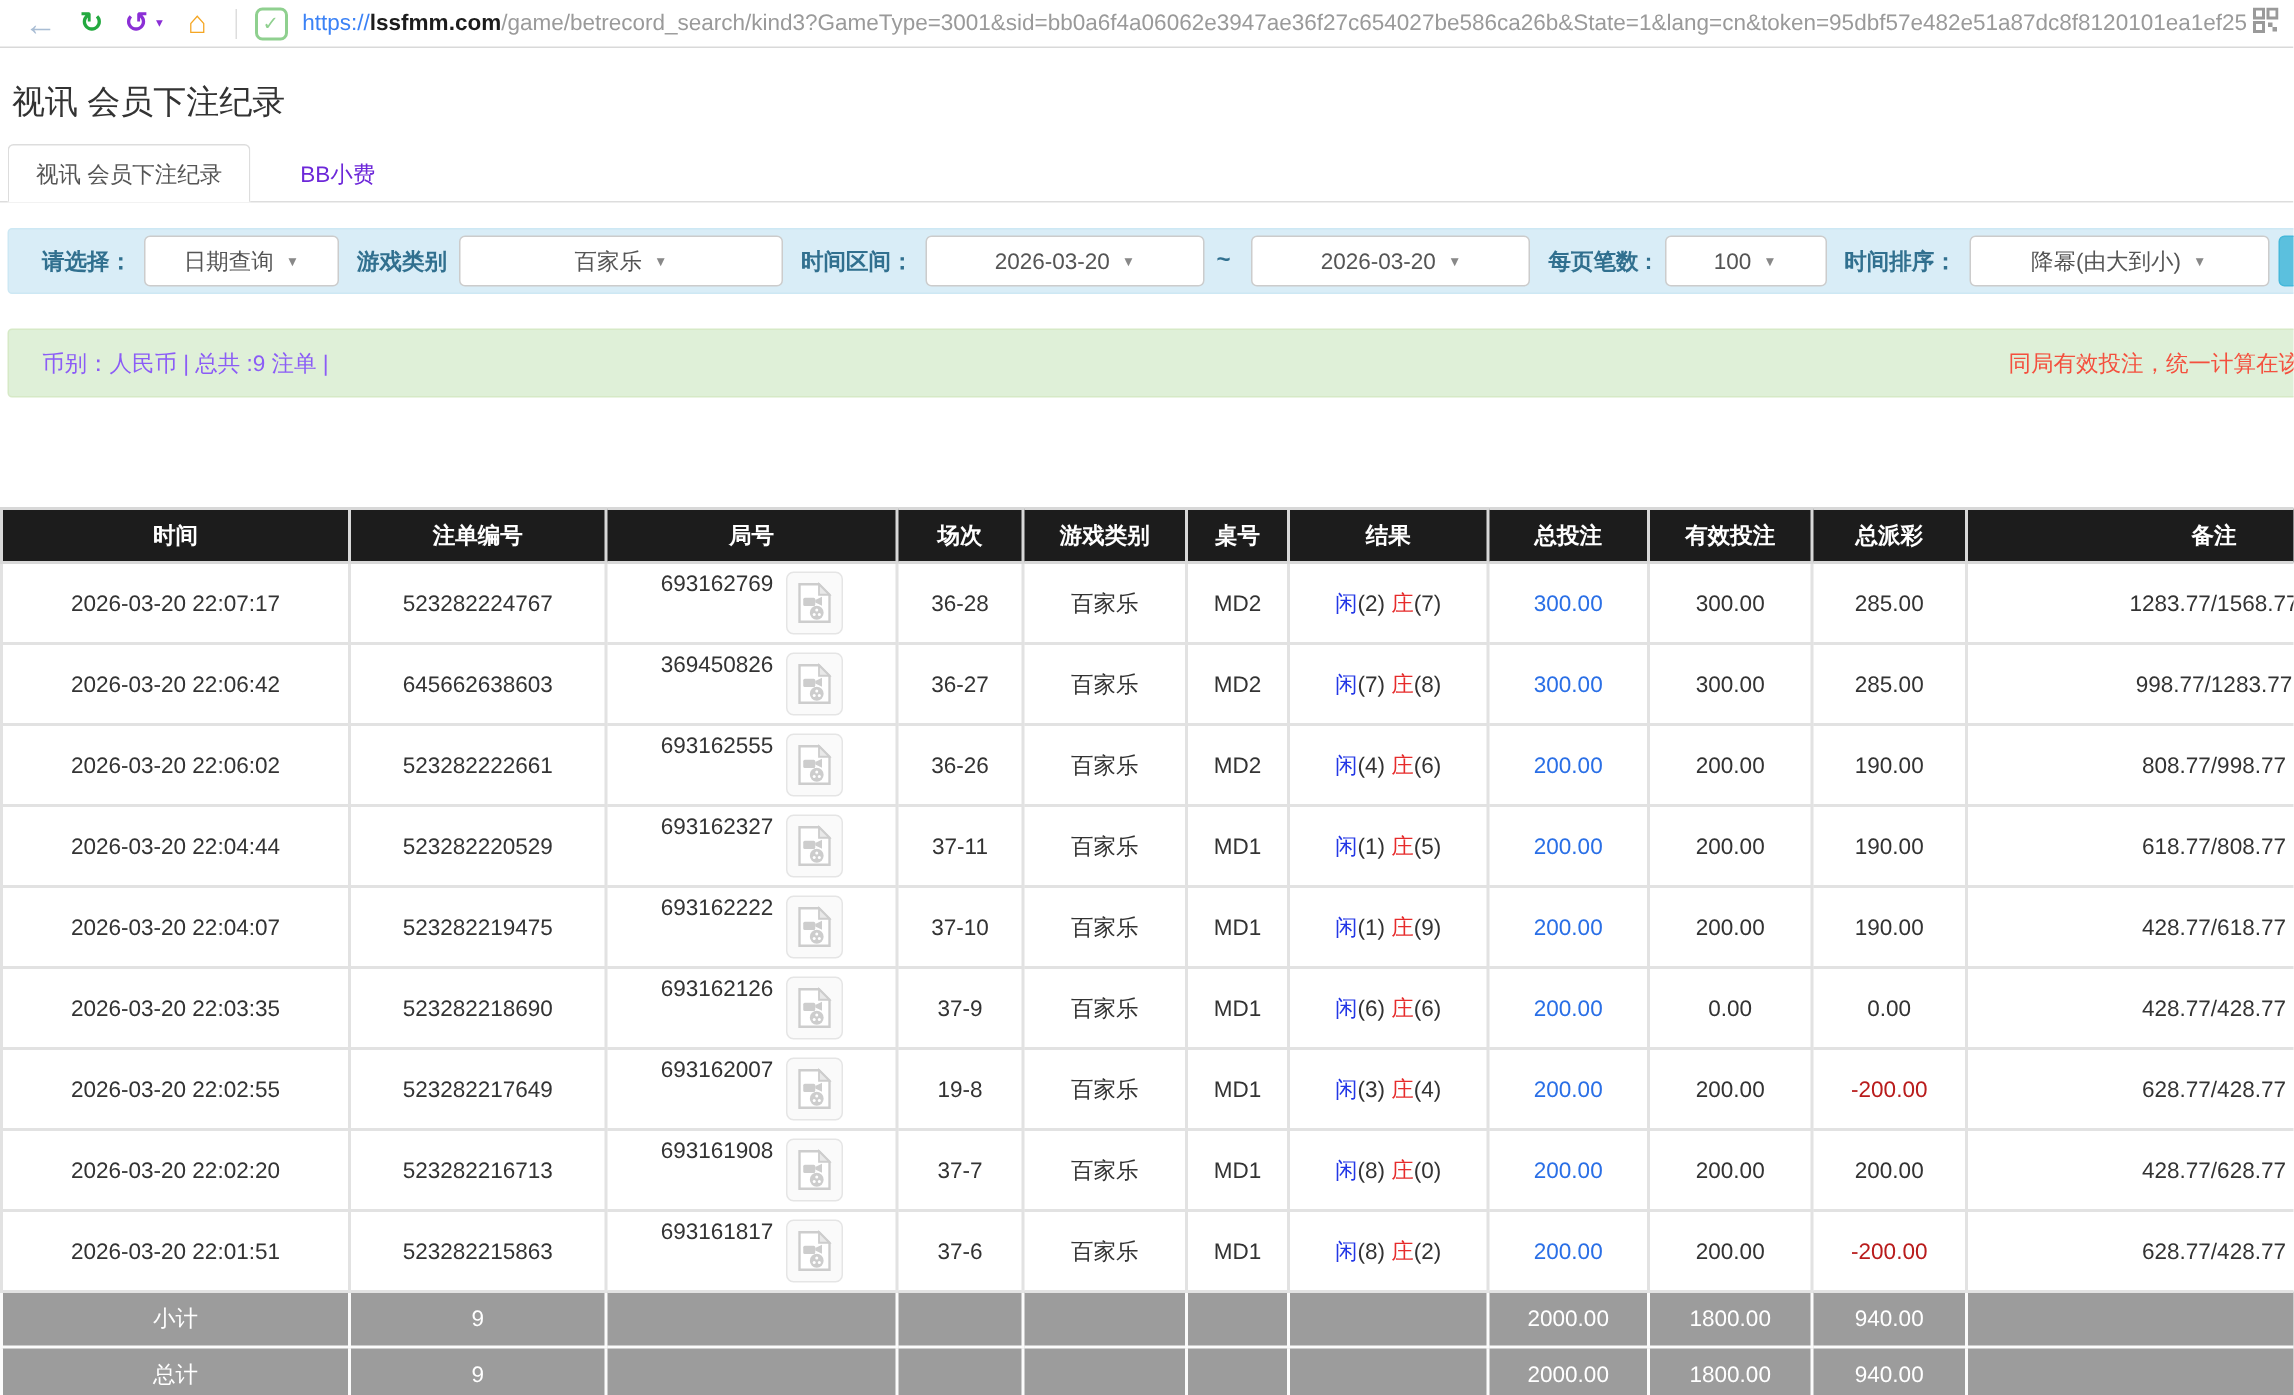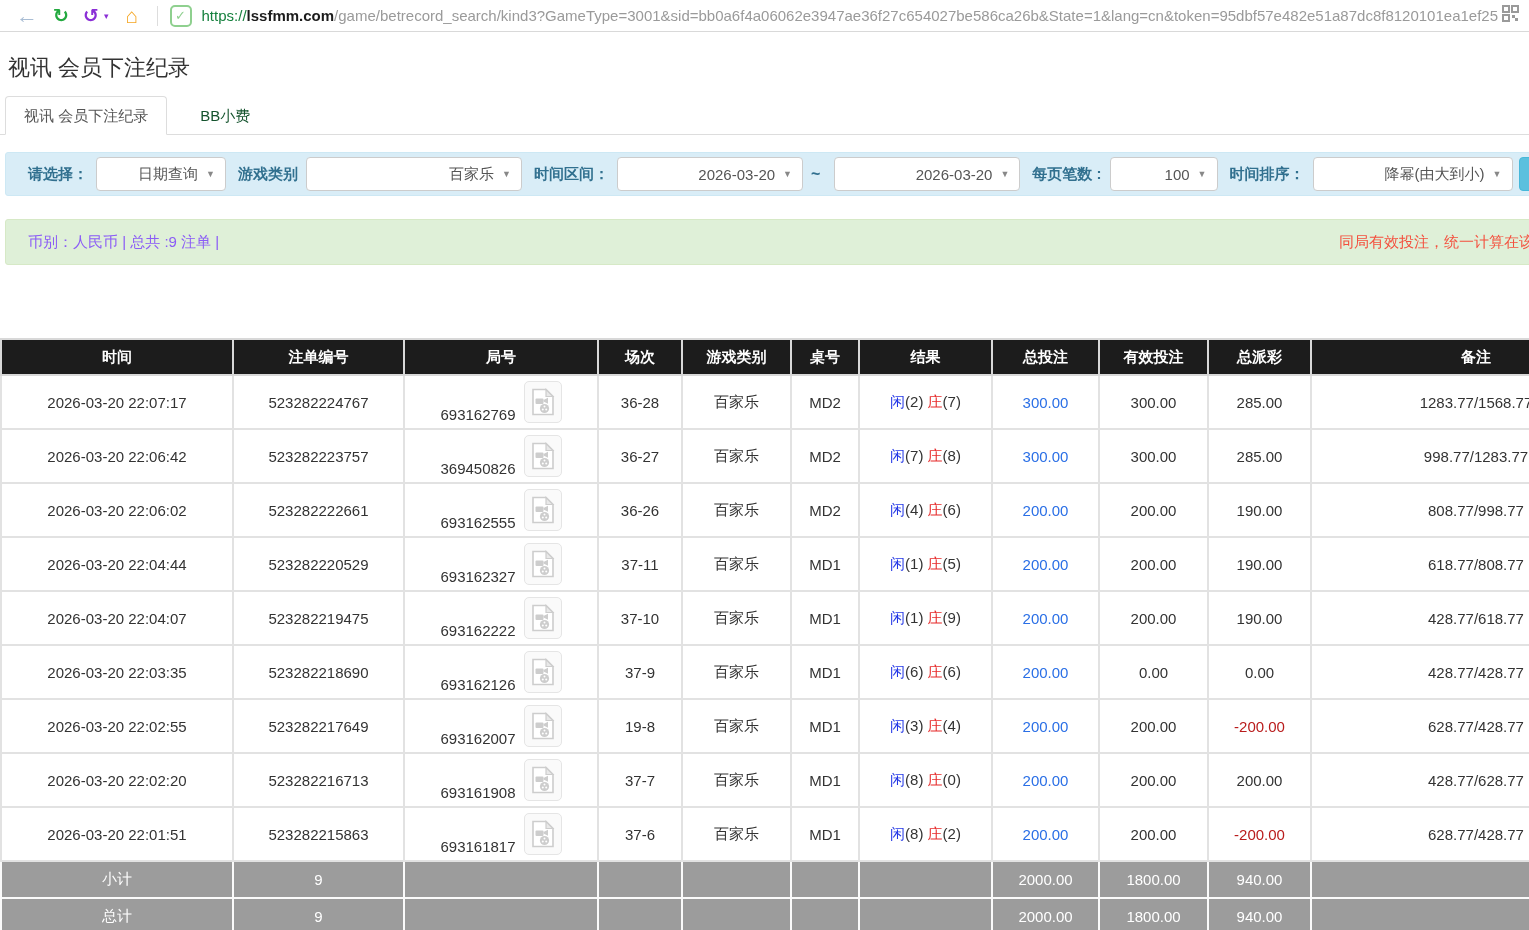--- a/index.html
+++ b/index.html
@@ -14,40 +14,40 @@
   .ic-refresh { color:#23a93f; font-weight:bold; font-size:19px; }
   .ic-undo { color:#8b2fd6; font-weight:bold; font-size:19px; width:26px; }
   .undo-caret { color:#8b2fd6; font-size:9px; margin:0 6px 0 0; }
   .ic-home { color:#f5a623; font-size:21px; }
   .chrome-sep { width:1px; height:20px; background:#ddd; margin:0 12px 0 8px; }
   .shield { width:22px; height:22px; border:2px solid #8fd08f; border-radius:5px;
     display:flex; align-items:center; justify-content:center; color:#8fd08f;
     font-size:13px; font-weight:bold; margin-right:10px; flex:none; }
   .urlbox { flex:1; display:flex; align-items:center; overflow:hidden; white-space:nowrap;
     font-size:15px; }
-  .url-scheme { color:#15803d; }
+  .url-scheme { color:#3b82f6; }
   .url-domain { color:#1c1c1c; font-weight:bold; }
   .url-path { color:#9a9a9a; overflow:hidden; }
   .qr-ic { flex:none; margin-left:4px; cursor:pointer; }
 
   
   .page-title { margin:22px 0 0 8px; font-size:22px; font-weight:500; color:#333; line-height:28px; }
 
   .tabs { margin-top:14px; height:39px; border-bottom:1px solid #ddd; display:flex; padding-left:5px; }
   .tab { height:39px; padding:10px 18px; font-size:15px; cursor:pointer; }
   .tab.active { background:#fff; border:1px solid #ddd; border-bottom:1px solid #fff;
     border-radius:4px 4px 0 0; color:#555; }
-  .tab.inactive { color:#14532d; border:1px solid transparent; margin-left:14px; }
+  .tab.inactive { color:#6d28d9; border:1px solid transparent; margin-left:14px; }
 
   .filter-bar { margin:17px 0 0 5px; width:1645px; height:44px; background:#d9edf7;
     border:1px solid #cde8f4; border-radius:3px; display:flex; align-items:center;
     padding:0 60px 0 22px; }
   .f-label { color:#31708f; font-weight:bold; font-size:15px; white-space:nowrap; }
   .sel { background:#fff; border:1px solid #ccc; border-radius:4px; height:34px;
-    display:flex; align-items:center; justify-content:flex-end;
+    display:flex; align-items:center; justify-content:center;
     padding:0 10px; font-size:15px; color:#555; margin-left:8px; cursor:pointer; flex:none; }
   .sel .caret { color:#888; font-size:9px; margin-left:8px; }
   .f-gap { margin-left:12px; }
   .tilde { color:#31708f; font-weight:bold; margin:0 6px 0 8px; }
   .search-btn { margin-left:auto; flex:none; height:34px; width:70px; background:#5bc0de;
     border:1px solid #46b8da; border-radius:4px; color:#fff; font-size:15px; cursor:pointer; }
 
   .info-bar { margin:23px 0 0 5px; width:1645px; height:46px; background:#dff0d8;
     border:1px solid #d6e9c6; border-radius:3px; display:flex; align-items:center;
     justify-content:space-between; padding:0 100px 0 22px; font-size:15px; }
@@ -59,21 +59,21 @@
   table { border-collapse:collapse; table-layout:fixed; width:1640px; }
   th { background:#1c1c1c; color:#fff; font-size:15px; font-weight:bold; height:36px;
     border:2px solid #d8d8d8; text-align:center; }
   td { background:#fff; font-size:15px; color:#333; height:54px; text-align:center;
     border:2px solid #e2e2e2; }
   tr.sum td { background:#9c9c9c; color:#fff; border:2px solid #fbfbfb; height:37px; }
   .link { color:#2a6fe6; cursor:pointer; }
   .xian { color:#2337e6; }
   .zhuang { color:#e62b2b; }
   td.neg { color:#b91c1c; }
-  .round-cell { display:flex; align-items:flex-end; justify-content:center; gap:8px; }
+  .round-cell { display:flex; align-items:flex-start; justify-content:center; gap:8px; }
   .video-btn { background:#fafafa; border:1px solid #e5e5e5; border-radius:5px;
     width:38px; height:42px; display:flex; align-items:center; justify-content:center;
     cursor:pointer; }
 </style>
 </head>
 <body>
 
 <div class="chrome">
   <span class="nav-ic ic-back">←</span>
   <span class="nav-ic ic-refresh">↻</span>
@@ -203,21 +203,21 @@
     <td>百家乐</td>
     <td>MD2</td>
     <td><span class="xian">闲</span><span>(2)</span> <span class="zhuang">庄</span><span>(7)</span></td>
     <td class="link">300.00</td>
     <td>300.00</td>
     <td>285.00</td>
     <td>1283.77/1568.77</td>
   </tr>
         <tr>
     <td>2026-03-20 22:06:42</td>
-    <td>523282223757</td>
+    <td>645662638603</td>
     <td>
       <span class="round-cell">
         <span>369450826</span>
         <span class="video-btn">
           <svg width="24" height="28" viewBox="0 0 24 28">
             <path d="M2 1.5 h13 l7 7 v18 h-20 z" fill="#ffffff" stroke="#cdcdcd" stroke-width="1.6"></path>
             <path d="M15 1.5 l7 7 h-7 z" fill="#e9e9e9" stroke="#cdcdcd" stroke-width="1.2"></path>
             <rect x="4.5" y="10.5" width="8" height="5.5" rx="1" fill="#cdcdcd"></rect>
             <path d="M12.5 12 l4.5 -2.2 v6 l-4.5 -2.2 z" fill="#cdcdcd"></path>
             <circle cx="13.5" cy="20.5" r="4.6" fill="#cdcdcd"></circle>

